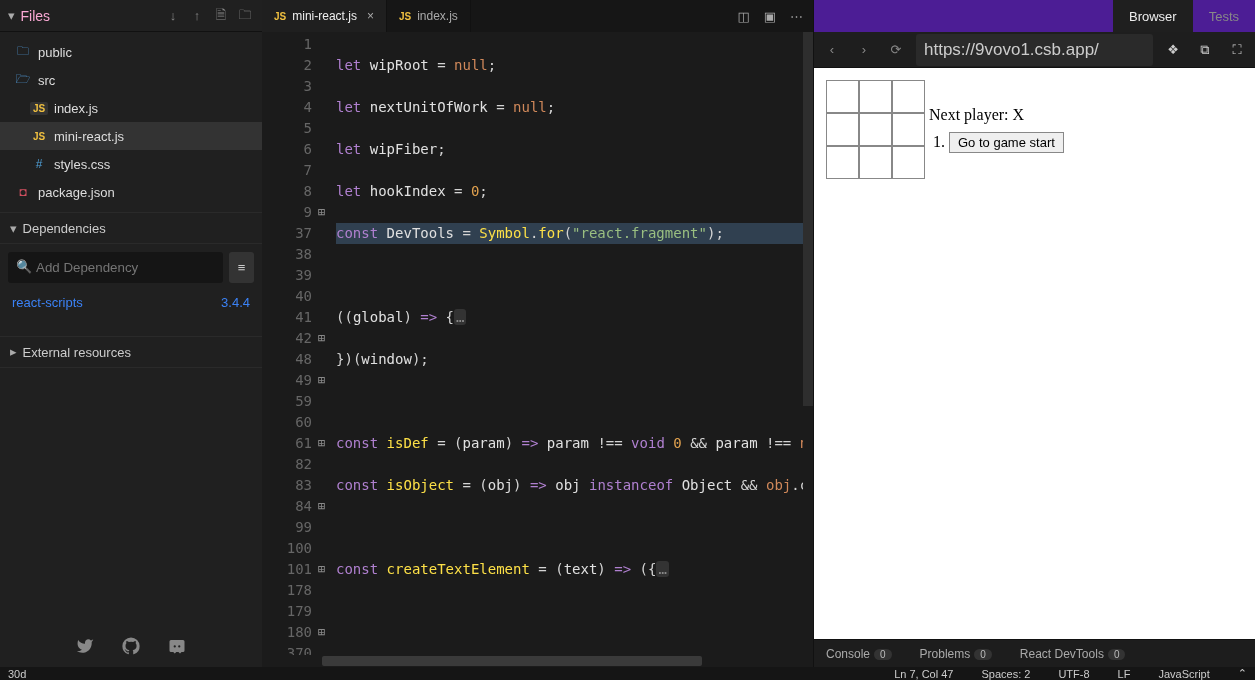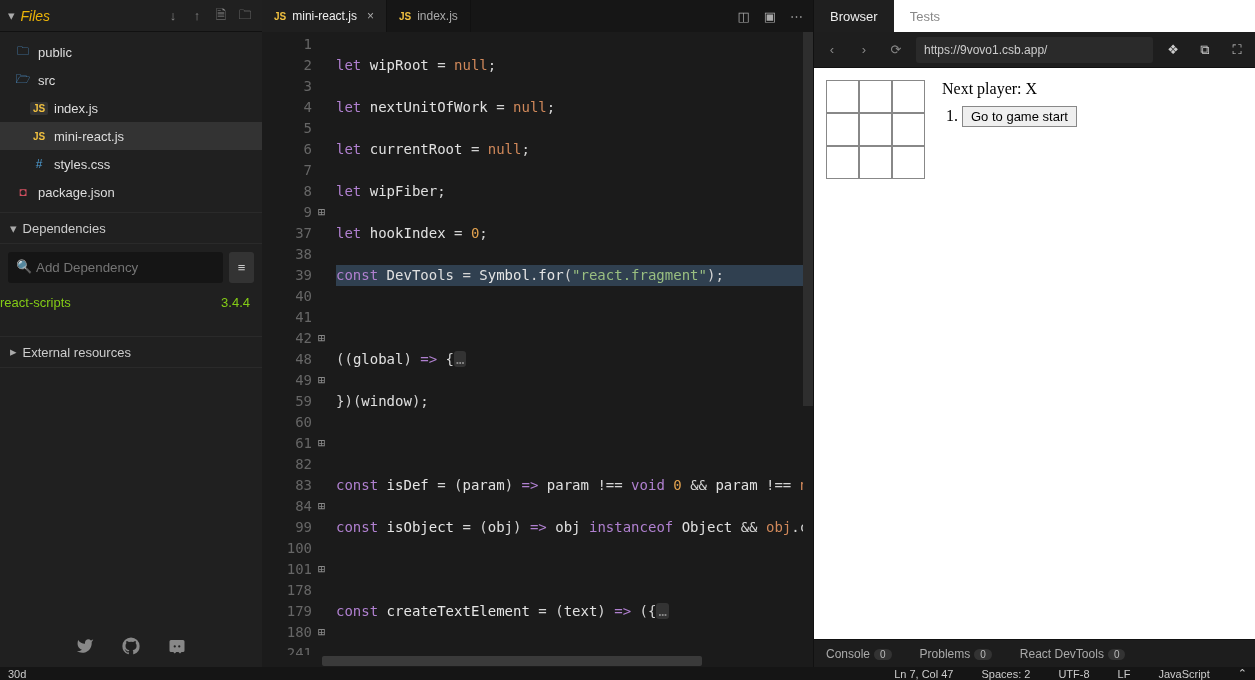--- a/index.html
+++ b/index.html
@@ -7,39 +7,39 @@
     width: 1255px; height: 680px;
     background: #151515; color: #ccc;
     font-family: "Segoe UI", Arial, sans-serif; font-size: 13px;
     display: flex; flex-direction: column; overflow: hidden;
   }
   .main { flex: 1 1 auto; display: flex; min-height: 0; }
   
   .sidebar { width: 262px; background: #202020; display: flex; flex-direction: column; }
   .files-hdr { height: 32px; display: flex; align-items: center; padding: 0 8px; border-bottom: 1px solid #111; }
   .files-hdr .tri { margin-right: 6px; color: #aaa; }
-  .files-hdr .title { flex: 1; color: #eab308; font-size: 14px; font-style: italic; }
+  .files-hdr .title { flex: 1; color: #f9a8d4; font-size: 14px; }
   .files-hdr .ico { width: 18px; color: #888; margin-left: 6px; text-align: center; cursor: pointer; }
   .tree { padding: 6px 0; }
   .tree-row { height: 28px; display: flex; align-items: center; padding-left: 14px; cursor: pointer; color: #ddd; }
   .tree-row.d1 { padding-left: 30px; }
   .tree-row.sel { background: #333333; }
   .tree-ico { width: 18px; margin-right: 6px; font-size: 12px; text-align: center; }
   .fold { color: #55a3e6; }
   .jsfile { color: #f0c040; font-size: 10px; font-weight: bold; background: #333; border-radius: 2px; padding: 1px 2px; }
   .cssfile { color: #4fa0d8; }
   .pill { color: #d05060; }
   .deps-hdr { height: 32px; display: flex; align-items: center; padding: 0 10px; border-top: 1px solid #2a2a2a; border-bottom: 1px solid #2a2a2a; }
   .deps-hdr .tri { margin-right: 6px; color: #aaa; }
   .dep-search { display: flex; gap: 6px; padding: 8px 8px 6px 8px; }
   .dep-search input { flex: 1; background: #151515; border: none; color: #ccc; padding: 8px 10px 8px 28px; border-radius: 3px; }
   .dep-search .wrap { position: relative; flex: 1; }
   .dep-search .sico { position: absolute; left: 8px; top: 7px; color: #888; }
   .dep-search .menu { width: 30px; background: #333; border-radius: 3px; display: flex; align-items: center; justify-content: center; cursor: pointer; color: #ccc; }
-  .dep-row { padding: 6px 12px 2px 0; display: flex; color: #84cc16; text-align: right; }
+  .dep-row { padding: 6px 12px 2px 12px; display: flex; color: #3b82f6; text-align: right; }
   .dep-row .ver { margin-left: auto; }
   .ext-hdr { height: 32px; display: flex; align-items: center; padding: 0 10px; border-top: 1px solid #2a2a2a; border-bottom: 1px solid #2a2a2a; margin-top: 24px; }
   .ext-hdr .tri { margin-right: 6px; color: #aaa; }
   .sb-spacer { flex: 1; }
   .sb-foot { height: 40px; display: flex; align-items: center; justify-content: center; gap: 28px; color: #888; }
   .sb-foot svg { fill: #888; }
   
   .editor { flex: 1; display: flex; flex-direction: column; min-width: 0; background: #1b1b1b; }
   .tabs { height: 32px; display: flex; align-items: stretch; background: #161616; }
   .tab { display: flex; align-items: center; padding: 0 12px; gap: 6px; font-size: 12px; color: #aaa; cursor: pointer; border-right: 1px solid #111; }
@@ -47,40 +47,40 @@
   .tab .jsbadge { color: #f0c040; font-size: 10px; font-weight: bold; }
   .tab .x { color: #aaa; margin-left: 4px; }
   .tabs-spacer { flex: 1; }
   .ed-actions { display: flex; align-items: center; gap: 14px; padding: 0 10px; color: #aaa; }
   .code-wrap { flex: 1; display: flex; min-height: 0; overflow: hidden; position: relative; }
   .gutter { width: 56px; text-align: right; padding: 2px 6px 2px 0; color: #666; font-family: Menlo, Consolas, monospace; font-size: 14px; line-height: 21px; user-select: none; }
   .fold-col { width: 14px; color: #888; font-family: Menlo, monospace; font-size: 12px; line-height: 21px; padding-top: 2px; }
   .code { flex: 1; padding: 2px 0 2px 4px; font-family: Menlo, Consolas, monospace; font-size: 14px; line-height: 21px; color: #d4d4d4; white-space: pre; overflow: hidden; }
   .hl { background: #304050; }
   .kw { color: #b080d0; }  
-  .fn { color: #e5e5e5; }  
+  .fn { color: #fde047; }  
   .id { color: #e0e0e0; }
   .num { color: #e2a24f; } 
   .str { color: #9abf81; } 
   .bool { color: #d0885a; }
   .ell { color: #888; background: #333; border-radius: 3px; padding: 0 2px; }
   .minimap { width: 10px; background: linear-gradient(#2e2e2e 0 60%, #1b1b1b 60%); }
   .hscroll { height: 12px; background: #1b1b1b; display:flex; align-items:center;}
   .hscroll .thumb { height:10px; width:380px; background:#3a3a3a; border-radius:2px; margin-left:60px;}
   
   .preview { width: 442px; background: #1b1b1b; display: flex; flex-direction: column; border-left: 1px solid #111; }
-  .ptabs { height: 32px; display: flex; align-items: stretch; background: #ffffff; }
+  .ptabs { height: 32px; display: flex; align-items: stretch; background: #4c1d95; justify-content: flex-end; }
   .ptab { padding: 0 16px; display: flex; align-items: center; font-size: 13px; color: #888; cursor: pointer; }
   .ptab.active { background: #1f1f1f; color: #eee; }
   .pbar { height: 36px; display: flex; align-items: center; gap: 8px; padding: 0 6px; background: #1e1e1e; border-bottom: 1px solid #111; }
   .pbar .nav { width: 24px; text-align: center; color: #888; cursor: pointer; }
-  .pbar input { flex: 1; background: #2a2a2a; border: none; color: #ccc; padding: 6px 8px; border-radius: 3px; font-size: 12px; }
+  .pbar input { flex: 1; background: #2a2a2a; border: none; color: #ccc; padding: 6px 8px; border-radius: 3px; font-size: 17px; }
   .pbar .rico { width: 24px; text-align: center; color: #ccc; cursor: pointer; }
   .pframe { flex: 1; background: #ffffff; color: #000; padding: 12px; font-family: "Times New Roman", serif; font-size: 16px; overflow: hidden; }
-  .game { display: flex; gap: 17px; align-items: flex-start; }
+  .game { display: flex; gap: 4px; align-items: center; }
   .board { display: grid; grid-template-columns: repeat(3, 33px); grid-template-rows: repeat(3, 33px); }
   .cell { width: 33px; height: 33px; border: 1px solid #888; background:#fff; cursor:pointer;}
   .gstatus { font-size: 16px; margin-bottom: 8px; }
   .moves { padding-left: 20px; margin-top: 7px; }
   .moves button { font-family: Arial, sans-serif; font-size: 13px; background: #efefef; border: 1px solid #888; padding: 2px 8px; cursor:pointer;}
   .ptabs2 { height: 28px; background: #1d1d1d; display: flex; align-items: center; gap: 28px; padding: 0 12px; font-size: 12px; color: #aaa; border-top: 1px solid #111;}
   .badge { background: #333; color: #bbb; border-radius: 8px; padding: 0 6px; font-size: 10px; margin-left: 4px;}
   
   .status { height: 18px; background: #151515; display: flex; align-items: center; font-size: 11px; color: #ccc; padding: 0 8px; }
   .status .left { flex: 1; }
@@ -207,21 +207,21 @@
           <div>61</div>
           <div>82</div>
           <div>83</div>
           <div>84</div>
           <div>99</div>
           <div>100</div>
           <div>101</div>
           <div>178</div>
           <div>179</div>
           <div>180</div>
-          <div>241</div>
+          <div>370</div>
       </div>
       <div class="fold-col">
 <div>&nbsp;</div>
           <div>&nbsp;</div>
           <div>&nbsp;</div>
           <div>&nbsp;</div>
           <div>&nbsp;</div>
           <div>&nbsp;</div>
           <div>&nbsp;</div>
           <div>&nbsp;</div>
@@ -245,21 +245,20 @@
           <div>⊞</div>
           <div>&nbsp;</div>
           <div>&nbsp;</div>
           <div>⊞</div>
           <div>&nbsp;</div>
       </div>
 
       <div class="code">
 <div><span class="kw">let</span> <span class="id">wipRoot</span><span> = </span><span class="bool">null</span><span>;</span></div>
 <div><span class="kw">let</span> <span class="id">nextUnitOfWork</span><span> = </span><span class="bool">null</span><span>;</span></div>
-<div><span class="kw">let</span> <span class="id">currentRoot</span><span> = </span><span class="bool">null</span><span>;</span></div>
 <div><span class="kw">let</span> <span class="id">wipFiber</span><span>;</span></div>
 <div><span class="kw">let</span> <span class="id">hookIndex</span><span> = </span><span class="num">0</span><span>;</span></div>
 <div class="hl"><span class="kw">const</span> <span class="id">DevTools</span><span> = </span><span class="fn">Symbol</span><span>.</span><span class="fn">for</span><span>(</span><span class="str">"react.fragment"</span><span>)</span><span>;</span></div>
 <div>&nbsp;</div>
 <div><span>(</span><span>(</span><span class="id">global</span><span>)</span><span class="kw"> =&gt; </span><span>{</span><span class="ell">…</span></div>
 <div><span>}</span><span>)</span><span>(</span><span class="id">window</span><span>)</span><span>;</span></div>
 <div>&nbsp;</div>
 <div><span class="kw">const</span> <span class="fn">isDef</span><span> = </span><span>(</span><span class="id">param</span><span>)</span><span class="kw"> =&gt; </span><span class="id">param</span><span> !== </span><span class="kw">void</span> <span class="num">0</span><span> &amp;&amp; </span><span class="id">param</span><span> !== </span><span class="bool">nu</span></div>
 <div><span class="kw">const</span> <span class="fn">isObject</span><span> = </span><span>(</span><span class="id">obj</span><span>)</span><span class="kw"> =&gt; </span><span class="id">obj</span> <span class="kw">instanceof</span> <span class="id">Object</span><span> &amp;&amp; </span><span class="bool">obj</span><span>.co</span></div>
 <div>&nbsp;</div>

